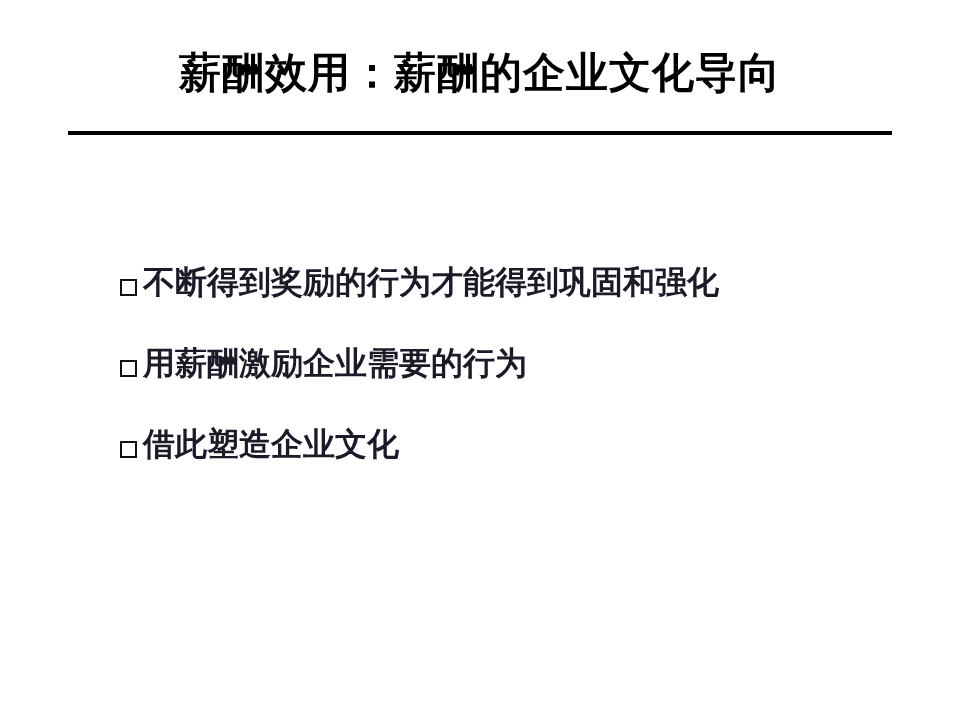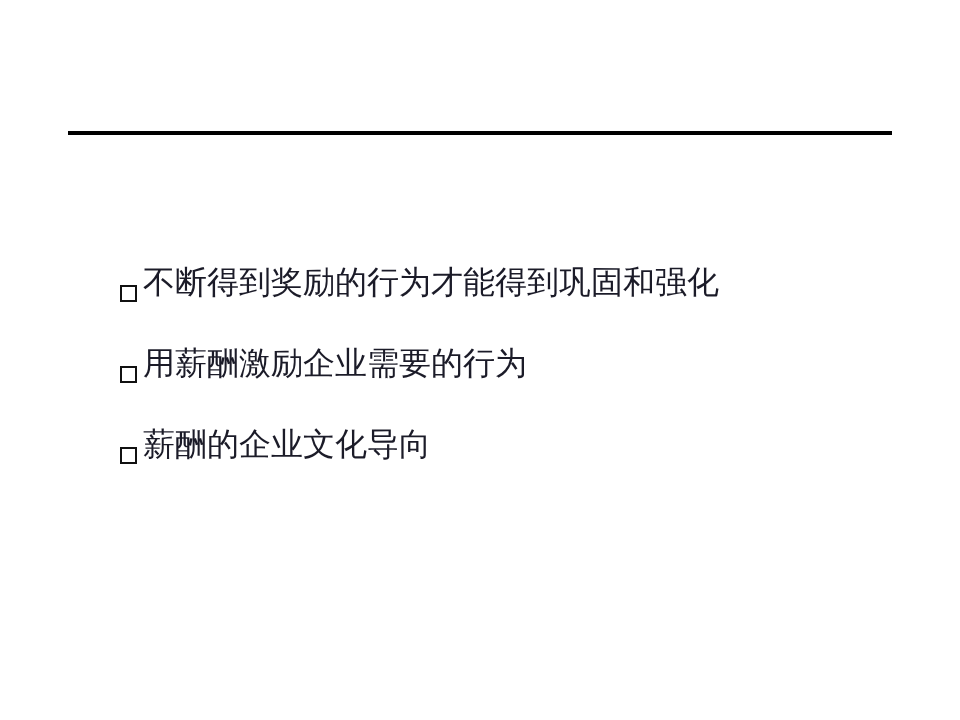--- a/index.html
+++ b/index.html
@@ -42,22 +42,23 @@
     background: #000000;
   }
   .bullet-list {
     position: absolute;
     top: 262px;
     left: 120px;
     width: 800px;
   }
   .bullet-item {
     display: flex;
-    align-items: flex-end;
+    align-items: center;
     margin-bottom: 41px;
+    font-weight: bold;
   }
   .bullet-marker {
     flex: 0 0 auto;
     width: 17px;
     height: 17px;
     margin-top: 11px;
     margin-right: 6px;
     border: 2.5px solid #111111;
     box-sizing: border-box;
     background: #ffffff;
@@ -69,36 +70,37 @@
     color: #1b1b28;
     font-family: "Liberation Serif", "DejaVu Serif", serif;
     white-space: nowrap;
   }
 </style>
 </head>
 <body>
 
 <div class="slide">
 
+  <div class="slide-title">薪酬效用：薪酬的企业文化导向</div>
 
   <div class="title-rule"></div>
 
   <div class="bullet-list">
 
     <div class="bullet-item">
       <span class="bullet-marker"></span>
       <span class="bullet-text">不断得到奖励的行为才能得到巩固和强化</span>
     </div>
 
     <div class="bullet-item">
       <span class="bullet-marker"></span>
       <span class="bullet-text">用薪酬激励企业需要的行为</span>
     </div>
 
 
     <div class="bullet-item">
       <span class="bullet-marker"></span>
-      <span class="bullet-text">薪酬的企业文化导向</span>
+      <span class="bullet-text">借此塑造企业文化</span>
     </div>
 
   </div>
 
 </div>
 
 </body></html>

